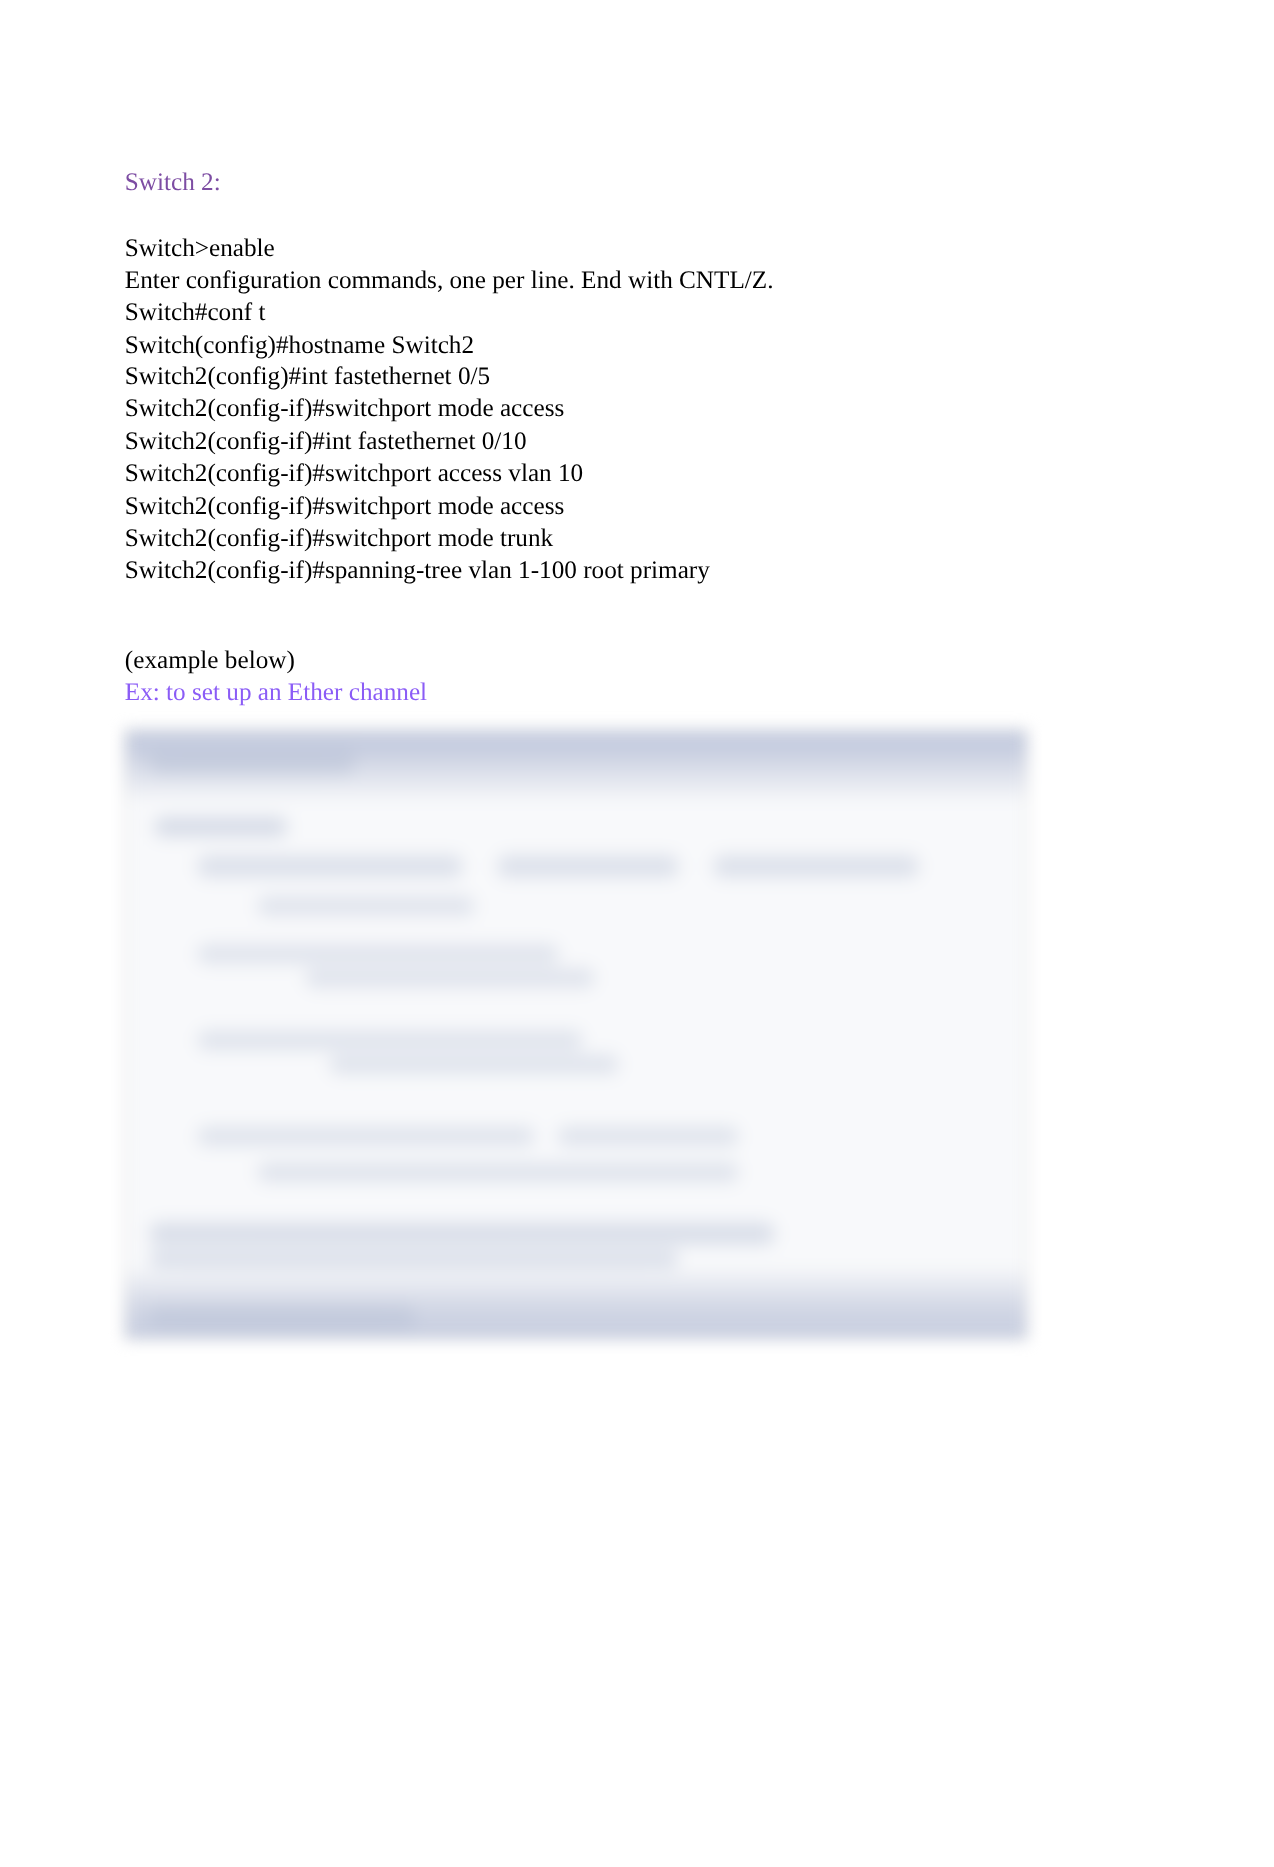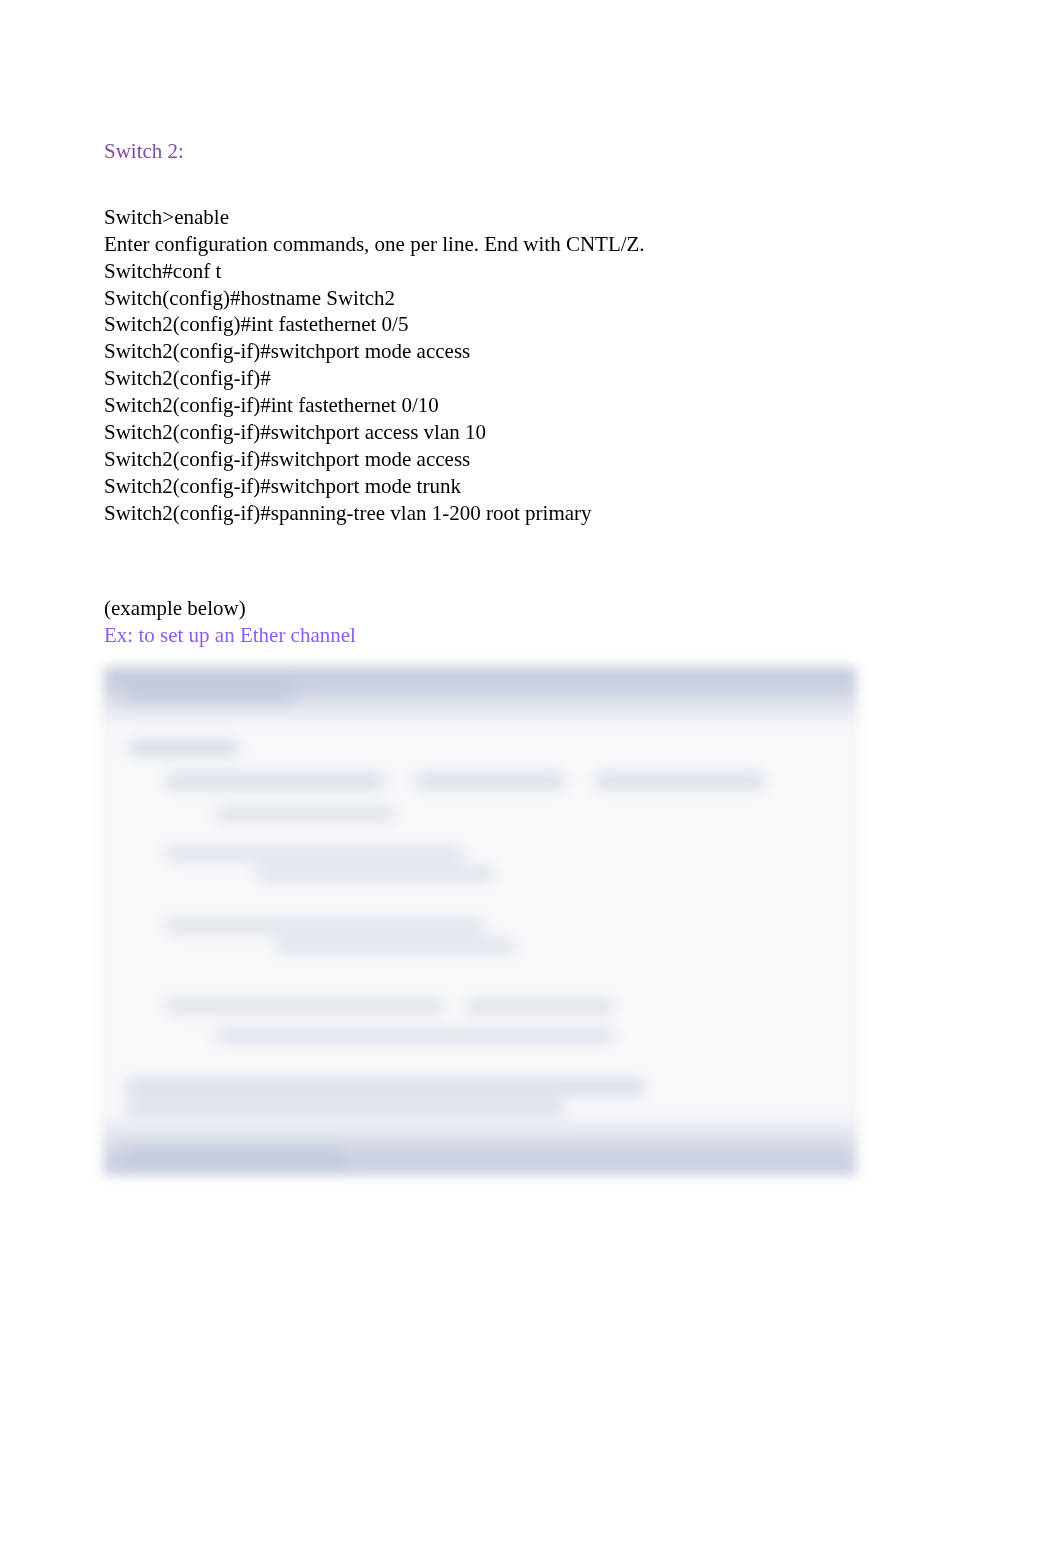--- a/index.html
+++ b/index.html
@@ -12,25 +12,25 @@
     height: 1556px;
     background: #ffffff;
     font-family: "Times New Roman", Times, serif;
     font-size: 21px;
     color: #000000;
     padding: 138px 104px 0 104px;
     line-height: 1.28;
   }
   .heading-purple {
     color: #7d4da3;
-    margin-bottom: 39px;
+    margin-bottom: 28px;
   }
   .cli-block {
     color: #000000;
-    margin-bottom: 69px;
+    margin-bottom: 48px;
   }
   .cli-line {
     white-space: pre;
   }
   .note-black {
     color: #000000;
   }
   .subheading-purple {
     color: #8b5cf6;
     margin-bottom: 18px;
@@ -77,26 +77,25 @@
 
 <div class="heading-purple">Switch 2:</div>
 
 <div class="cli-block">
   <div class="cli-line">Switch&gt;enable</div>
   <div class="cli-line">Enter configuration commands, one per line. End with CNTL/Z.</div>
   <div class="cli-line">Switch#conf t</div>
   <div class="cli-line">Switch(config)#hostname Switch2</div>
   <div class="cli-line">Switch2(config)#int fastethernet 0/5</div>
   <div class="cli-line">Switch2(config-if)#switchport mode access</div>
-  <div class="cli-line">Switch2(config-if)#</div>
   <div class="cli-line">Switch2(config-if)#int fastethernet 0/10</div>
   <div class="cli-line">Switch2(config-if)#switchport access vlan 10</div>
   <div class="cli-line">Switch2(config-if)#switchport mode access</div>
   <div class="cli-line">Switch2(config-if)#switchport mode trunk</div>
-  <div class="cli-line">Switch2(config-if)#spanning-tree vlan 1-200 root primary</div>
+  <div class="cli-line">Switch2(config-if)#spanning-tree vlan 1-100 root primary</div>
 </div>
 
 <div class="note-black">(example below)</div>
 
 <div class="subheading-purple">Ex: to set up an Ether channel</div>
 
 <div class="blurred-box-wrap">
   <div class="blurred-box">
     <div class="blurred-inner">
       <div class="smudge" style="top:16px;left:20px;width:170px;height:20px;"></div>

